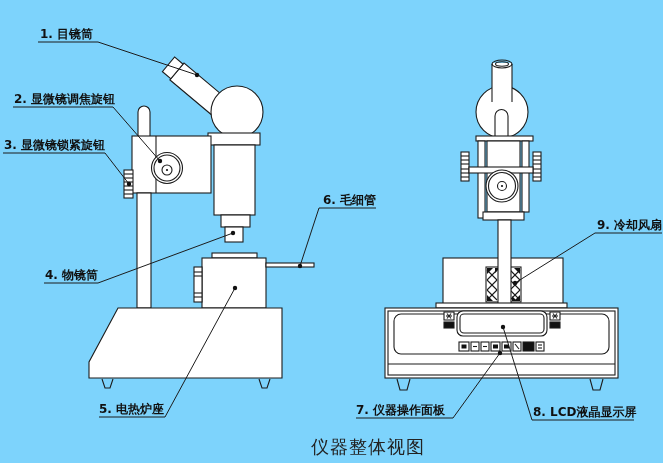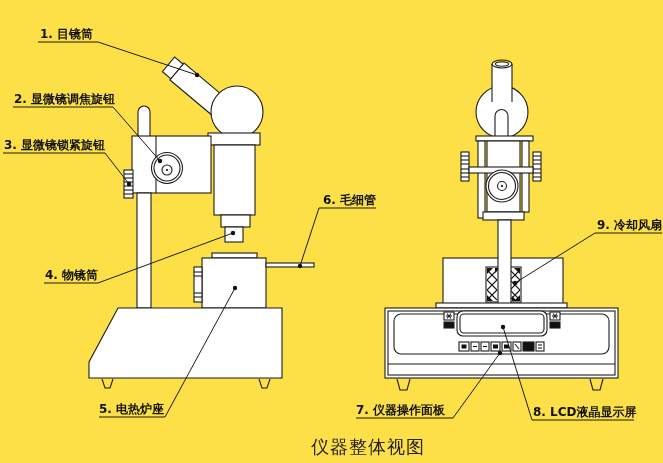--- a/index.html
+++ b/index.html
@@ -1,16 +1,16 @@
 <!DOCTYPE html>
 <html><head>
 <meta charset="utf-8">
 <style>
   html,body{margin:0;padding:0;background:#fff;}
-  .page{position:relative;width:663px;height:463px;background:#fde047;overflow:hidden;
+  .page{position:relative;width:663px;height:463px;background:#7dd3fc;overflow:hidden;
         font-family:"DejaVu Sans","Liberation Sans",sans-serif;}
   svg{display:block;}
   .callout-text{font-family:"DejaVu Sans","Liberation Sans",sans-serif;
         font-size:12px;font-weight:bold;fill:#111;}
   .caption-text{font-family:"DejaVu Sans","Liberation Sans",sans-serif;
         font-size:18px;fill:#222;letter-spacing:1px;}
 </style>
 </head>
 <body>
 

